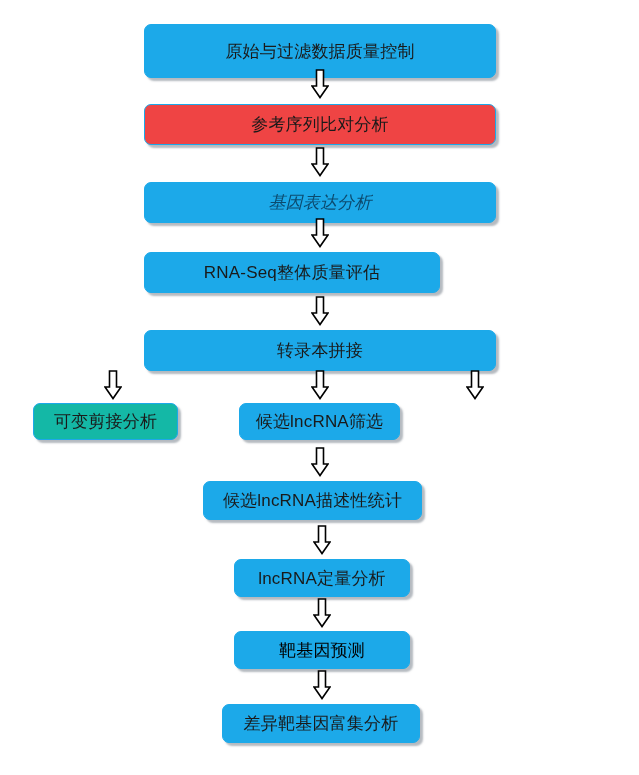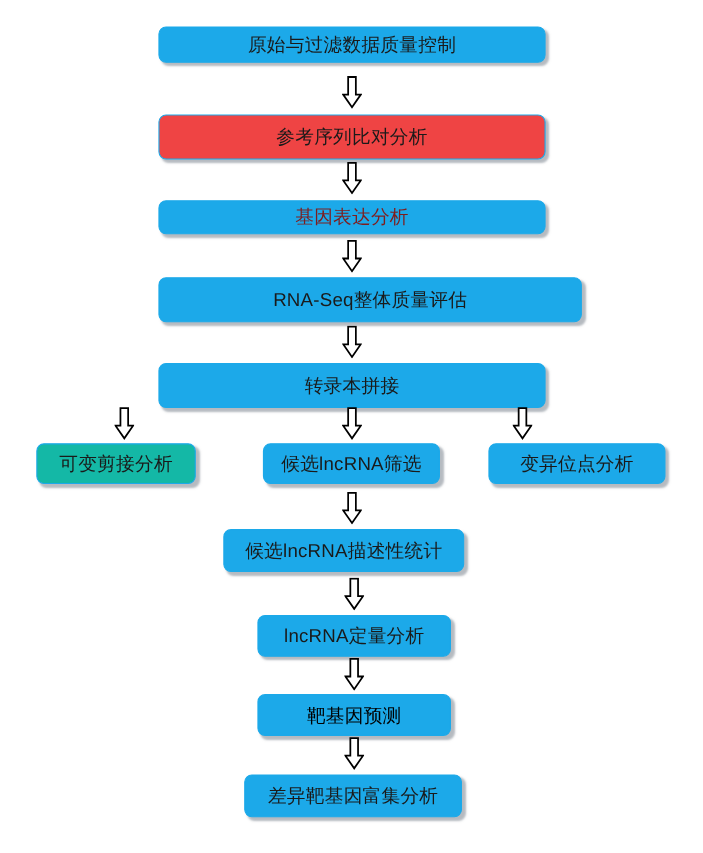--- a/index.html
+++ b/index.html
@@ -47,43 +47,40 @@
     justify-content: center;
   }
   .arrow svg {
     display: block;
   }
 </style>
 </head>
 <body>
 
 <div id="flow">
-    <div class="node" style="left: 144px; top: 24px; width: 352px; height: 33px; background: rgb(28, 169, 233); border-color: rgb(28, 169, 233); color: rgb(26, 26, 26);">
+    <div class="node" style="left: 144px; top: 24px; width: 352px; height: 54px; background: rgb(28, 169, 233); border-color: rgb(28, 169, 233); color: rgb(26, 26, 26);">
       <span>原始与过滤数据质量控制</span>
     </div>
     <div class="node" style="left: 144px; top: 104px; width: 352px; height: 41px; background: #ef4444; border-color: rgb(28, 169, 233); color: rgb(26, 26, 26);">
       <span>参考序列比对分析</span>
     </div>
-    <div class="node" style="left: 144px; top: 182px; width: 352px; height: 31px; background: rgb(28, 169, 233); border-color: rgb(28, 169, 233); color: #7f1d1d;">
+    <div class="node" style="left: 144px; top: 182px; width: 352px; height: 41px; background: rgb(28, 169, 233); border-color: rgb(28, 169, 233); color: #0c4a6e; font-style: italic;">
       <span>基因表达分析</span>
     </div>
-    <div class="node" style="left: 144px; top: 252px; width: 385px; height: 41px; background: rgb(28, 169, 233); border-color: rgb(28, 169, 233); color: rgb(26, 26, 26); align-items: center;">
+    <div class="node" style="left: 144px; top: 252px; width: 296px; height: 41px; background: rgb(28, 169, 233); border-color: rgb(28, 169, 233); color: rgb(26, 26, 26); align-items: center;">
       <span>RNA-Seq整体质量评估</span>
     </div>
     <div class="node" style="left: 144px; top: 330px; width: 352px; height: 41px; background: rgb(28, 169, 233); border-color: rgb(28, 169, 233); color: rgb(26, 26, 26);">
       <span>转录本拼接</span>
     </div>
     <div class="node" style="left: 33px; top: 403px; width: 145px; height: 37px; background: #14b8a6; border-color: rgb(28, 169, 233); color: rgb(26, 26, 26);">
       <span>可变剪接分析</span>
     </div>
     <div class="node" style="left: 239px; top: 403px; width: 161px; height: 37px; background: rgb(28, 169, 233); border-color: rgb(28, 169, 233); color: rgb(26, 26, 26);">
       <span>候选lncRNA筛选</span>
-    </div>
-    <div class="node" style="left: 444px; top: 403px; width: 161px; height: 37px; background: rgb(28, 169, 233); border-color: rgb(28, 169, 233); color: rgb(26, 26, 26);">
-      <span>变异位点分析</span>
     </div>
     <div class="node" style="left: 203px; top: 481px; width: 219px; height: 39px; background: rgb(28, 169, 233); border-color: rgb(28, 169, 233); color: rgb(26, 26, 26);">
       <span>候选lncRNA描述性统计</span>
     </div>
     <div class="node" style="left: 234px; top: 559px; width: 176px; height: 38px; background: rgb(28, 169, 233); border-color: rgb(28, 169, 233); color: rgb(26, 26, 26);">
       <span>lncRNA定量分析</span>
     </div>
     <div class="node" style="left: 234px; top: 631px; width: 176px; height: 38px; background: rgb(28, 169, 233); border-color: rgb(28, 169, 233); color: #000000;">
       <span>靶基因预测</span>
     </div>

